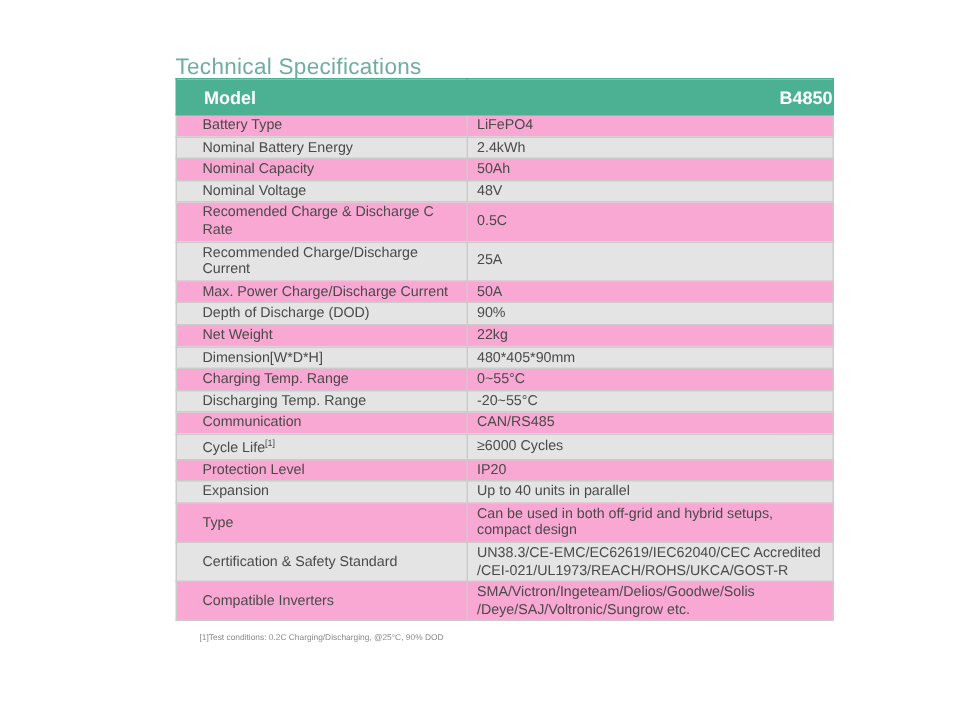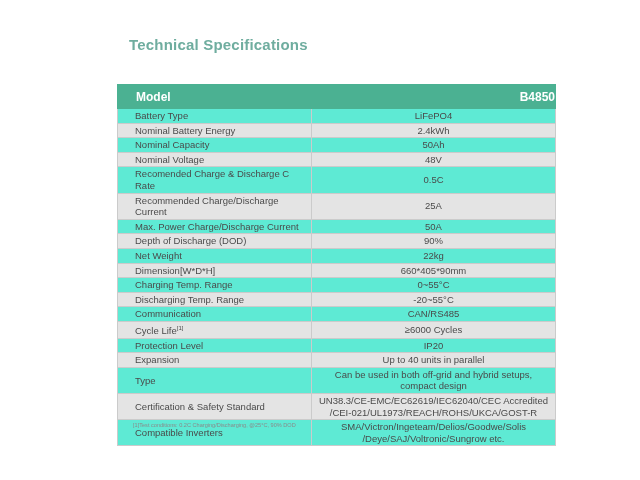--- a/index.html
+++ b/index.html
@@ -17,30 +17,29 @@
     position: relative;
     overflow: hidden;
   }
   .page { position: absolute; inset: 0; background: #ffffff; }
 
   .title {
     position: absolute;
     left: 117px;
     top: 36px;
     font-size: 15px;
-    font-weight: 700;
+    font-weight: 400;
     color: var(--title-color);
     letter-spacing: 0.2px;
-    margin-left: 12px;
   }
 
   table.spec-table {
     position: absolute;
     left: 117px;
-    top: 84px;
+    top: 52px;
     width: 438px;
     border-collapse: collapse;
     table-layout: fixed;
   }
   .spec-table col.c-label { width: 194px; }
   .spec-table col.c-value { width: 244px; }
 
   .spec-table thead th {
     background: var(--accent);
     color: #ffffff;
@@ -51,25 +50,25 @@
   }
   .spec-table th.col-label { text-align: left; padding-left: 18px; }
   .spec-table th.col-value { text-align: right; }
 
   .spec-table td {
     border: 1px solid var(--border);
     font-size: 9.5px;
     line-height: 11.6px;
     color: var(--text);
     padding: 1px 6px;
-    background: #5eead4;
+    background: #f9a8d4;
   }
   .spec-table tbody tr:nth-child(even) td { background: var(--row-alt); }
   .spec-table td.label-cell { text-align: left; padding-left: 17px; }
-  .spec-table td.value-cell { text-align: center; white-space: pre-line; }
+  .spec-table td.value-cell { text-align: left; white-space: pre-line; }
   .spec-table sup { font-size: 6px; vertical-align: super; }
 
   .footnote {
     position: absolute;
     left: 133px;
     top: 422px;
     font-size: 9px;
     color: #8a8a8a;
     transform: scale(0.62);
     transform-origin: left top;
@@ -144,21 +143,21 @@
         <tr>
           <td class="label-cell">Depth of Discharge (DOD)</td>
           <td class="value-cell">90%</td>
         </tr>
         <tr>
           <td class="label-cell">Net Weight</td>
           <td class="value-cell">22kg</td>
         </tr>
         <tr>
           <td class="label-cell">Dimension[W*D*H]</td>
-          <td class="value-cell">660*405*90mm</td>
+          <td class="value-cell">480*405*90mm</td>
         </tr>
         <tr>
           <td class="label-cell">Charging Temp. Range</td>
           <td class="value-cell">0~55°C</td>
         </tr>
         <tr>
           <td class="label-cell">Discharging Temp. Range</td>
           <td class="value-cell">-20~55°C</td>
         </tr>
         <tr>

